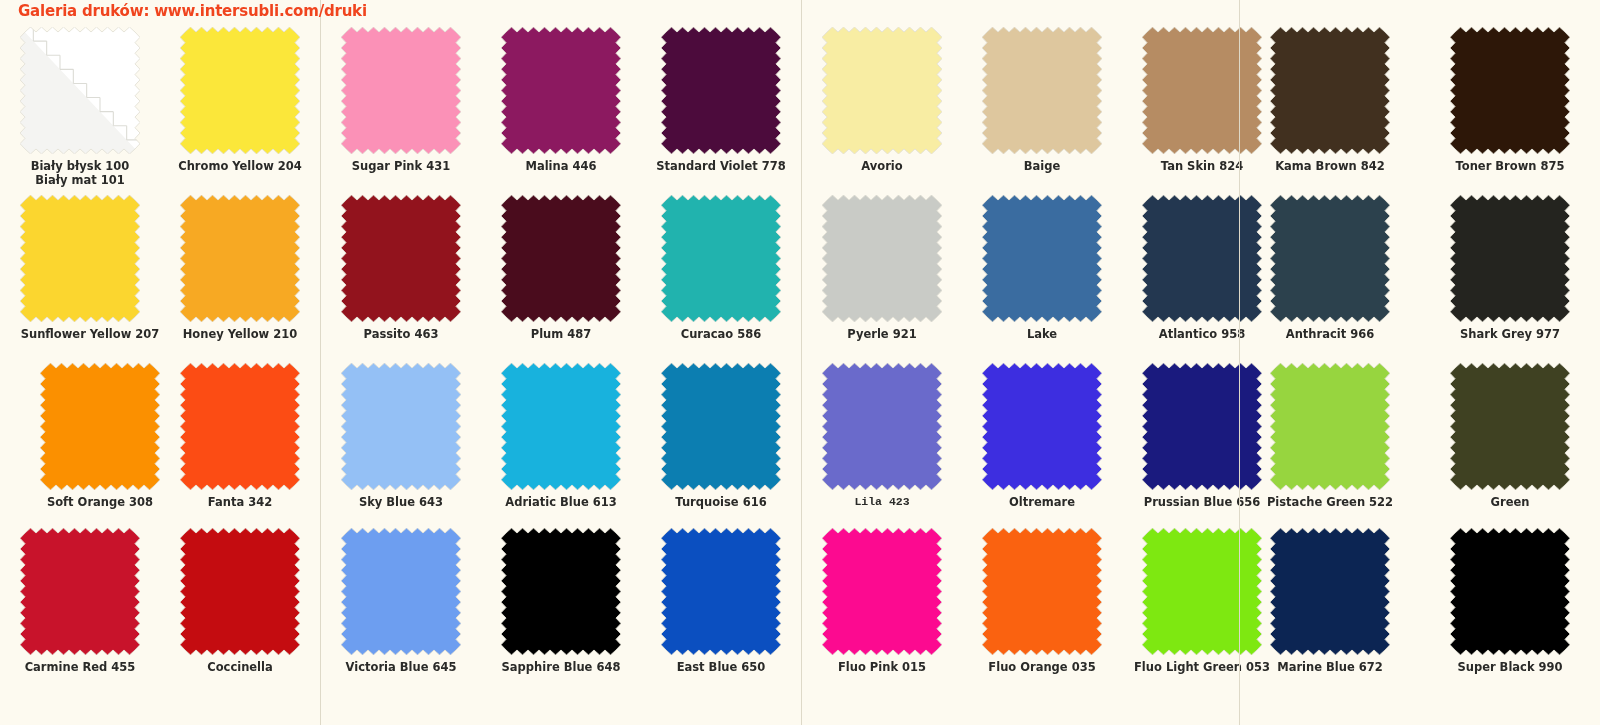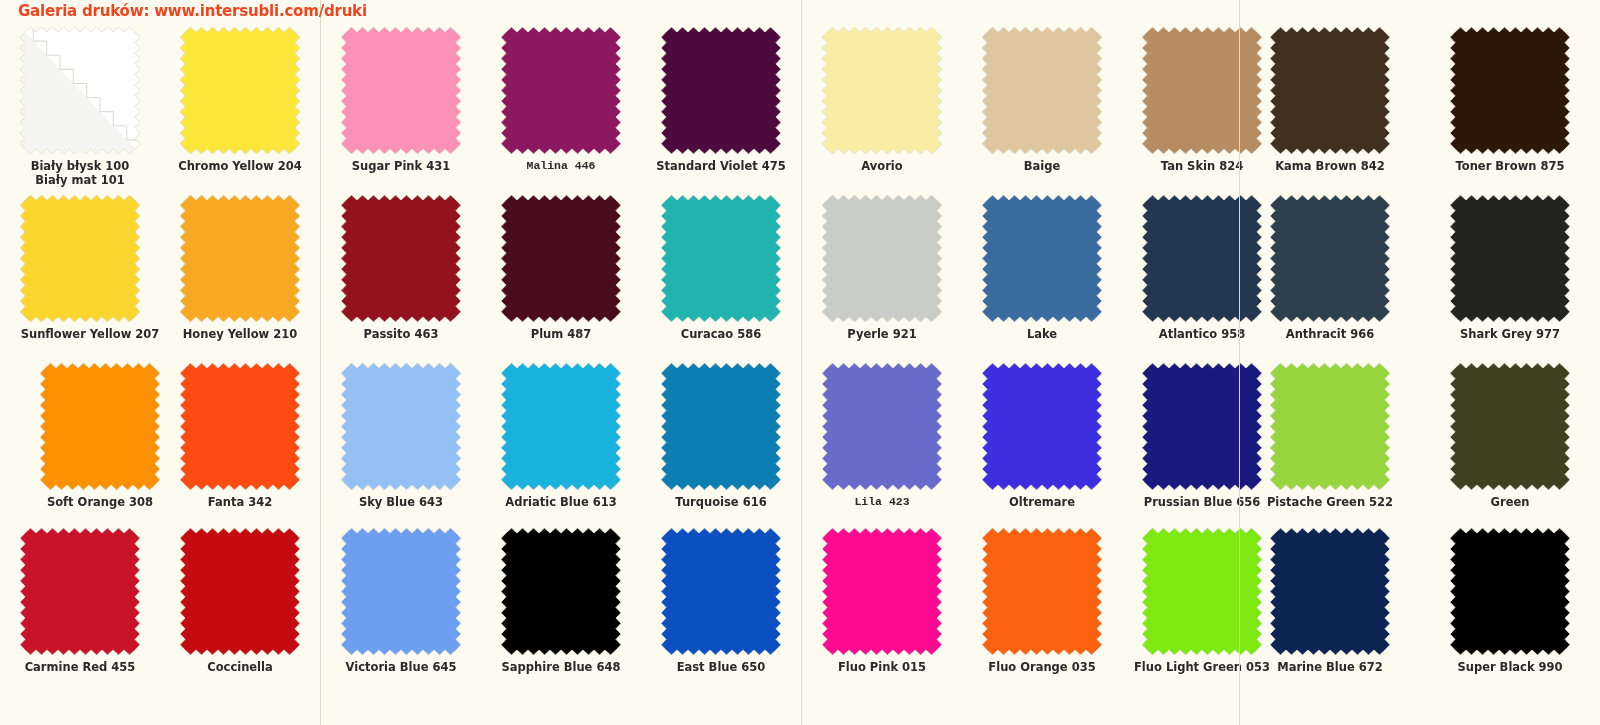--- a/index.html
+++ b/index.html
@@ -257,37 +257,37 @@
                 <clipPath id="clip-9">
                   <polygon points="5.00,5.00 10.50,0.00 16.00,5.00 21.50,0.00 27.00,5.00 32.50,0.00 38.00,5.00 43.50,0.00 49.00,5.00 54.50,0.00 60.00,5.00 65.50,0.00 71.00,5.00 76.50,0.00 82.00,5.00 87.50,0.00 93.00,5.00 98.50,0.00 104.00,5.00 109.50,0.00 115.00,5.00 120.00,10.32 115.00,15.64 120.00,20.95 115.00,26.27 120.00,31.59 115.00,36.91 120.00,42.23 115.00,47.55 120.00,52.86 115.00,58.18 120.00,63.50 115.00,68.82 120.00,74.14 115.00,79.45 120.00,84.77 115.00,90.09 120.00,95.41 115.00,100.73 120.00,106.05 115.00,111.36 120.00,116.68 115.00,122.00 109.50,127.00 104.00,122.00 98.50,127.00 93.00,122.00 87.50,127.00 82.00,122.00 76.50,127.00 71.00,122.00 65.50,127.00 60.00,122.00 54.50,127.00 49.00,122.00 43.50,127.00 38.00,122.00 32.50,127.00 27.00,122.00 21.50,127.00 16.00,122.00 10.50,127.00 5.00,122.00 0.00,116.68 5.00,111.36 0.00,106.05 5.00,100.73 0.00,95.41 5.00,90.09 0.00,84.77 5.00,79.45 0.00,74.14 5.00,68.82 0.00,63.50 5.00,58.18 0.00,52.86 5.00,47.55 0.00,42.23 5.00,36.91 0.00,31.59 5.00,26.27 0.00,20.95 5.00,15.64 0.00,10.32"></polygon>
                 </clipPath>
               </defs>
               <g clip-path="url(#clip-9)">
                 <rect x="0" y="0" width="120" height="127" fill="#8c1960"></rect>
               </g>
               <polygon points="5.00,5.00 10.50,0.00 16.00,5.00 21.50,0.00 27.00,5.00 32.50,0.00 38.00,5.00 43.50,0.00 49.00,5.00 54.50,0.00 60.00,5.00 65.50,0.00 71.00,5.00 76.50,0.00 82.00,5.00 87.50,0.00 93.00,5.00 98.50,0.00 104.00,5.00 109.50,0.00 115.00,5.00 120.00,10.32 115.00,15.64 120.00,20.95 115.00,26.27 120.00,31.59 115.00,36.91 120.00,42.23 115.00,47.55 120.00,52.86 115.00,58.18 120.00,63.50 115.00,68.82 120.00,74.14 115.00,79.45 120.00,84.77 115.00,90.09 120.00,95.41 115.00,100.73 120.00,106.05 115.00,111.36 120.00,116.68 115.00,122.00 109.50,127.00 104.00,122.00 98.50,127.00 93.00,122.00 87.50,127.00 82.00,122.00 76.50,127.00 71.00,122.00 65.50,127.00 60.00,122.00 54.50,127.00 49.00,122.00 43.50,127.00 38.00,122.00 32.50,127.00 27.00,122.00 21.50,127.00 16.00,122.00 10.50,127.00 5.00,122.00 0.00,116.68 5.00,111.36 0.00,106.05 5.00,100.73 0.00,95.41 5.00,90.09 0.00,84.77 5.00,79.45 0.00,74.14 5.00,68.82 0.00,63.50 5.00,58.18 0.00,52.86 5.00,47.55 0.00,42.23 5.00,36.91 0.00,31.59 5.00,26.27 0.00,20.95 5.00,15.64 0.00,10.32" fill="none" stroke="#e3e1d6" stroke-width="0.9"></polygon>
             </svg>
           </div>
-          <div class="label" style="color: rgb(42, 42, 40); font-family: Liberation Mono, monospace;">Malina 446</div>
+          <div class="label" style="color: rgb(42, 42, 40);">Malina 446</div>
         </div>
         <div class="cell" style="left: 320px; width: 160px; top: 27px;">
           <div class="swatch-wrap">
             <svg width="120" height="127" viewBox="0 0 120 127" class="swatch">
               <defs>
                 <clipPath id="clip-10">
                   <polygon points="5.00,5.00 10.50,0.00 16.00,5.00 21.50,0.00 27.00,5.00 32.50,0.00 38.00,5.00 43.50,0.00 49.00,5.00 54.50,0.00 60.00,5.00 65.50,0.00 71.00,5.00 76.50,0.00 82.00,5.00 87.50,0.00 93.00,5.00 98.50,0.00 104.00,5.00 109.50,0.00 115.00,5.00 120.00,10.32 115.00,15.64 120.00,20.95 115.00,26.27 120.00,31.59 115.00,36.91 120.00,42.23 115.00,47.55 120.00,52.86 115.00,58.18 120.00,63.50 115.00,68.82 120.00,74.14 115.00,79.45 120.00,84.77 115.00,90.09 120.00,95.41 115.00,100.73 120.00,106.05 115.00,111.36 120.00,116.68 115.00,122.00 109.50,127.00 104.00,122.00 98.50,127.00 93.00,122.00 87.50,127.00 82.00,122.00 76.50,127.00 71.00,122.00 65.50,127.00 60.00,122.00 54.50,127.00 49.00,122.00 43.50,127.00 38.00,122.00 32.50,127.00 27.00,122.00 21.50,127.00 16.00,122.00 10.50,127.00 5.00,122.00 0.00,116.68 5.00,111.36 0.00,106.05 5.00,100.73 0.00,95.41 5.00,90.09 0.00,84.77 5.00,79.45 0.00,74.14 5.00,68.82 0.00,63.50 5.00,58.18 0.00,52.86 5.00,47.55 0.00,42.23 5.00,36.91 0.00,31.59 5.00,26.27 0.00,20.95 5.00,15.64 0.00,10.32"></polygon>
                 </clipPath>
               </defs>
               <g clip-path="url(#clip-10)">
                 <rect x="0" y="0" width="120" height="127" fill="#4c0b3c"></rect>
               </g>
               <polygon points="5.00,5.00 10.50,0.00 16.00,5.00 21.50,0.00 27.00,5.00 32.50,0.00 38.00,5.00 43.50,0.00 49.00,5.00 54.50,0.00 60.00,5.00 65.50,0.00 71.00,5.00 76.50,0.00 82.00,5.00 87.50,0.00 93.00,5.00 98.50,0.00 104.00,5.00 109.50,0.00 115.00,5.00 120.00,10.32 115.00,15.64 120.00,20.95 115.00,26.27 120.00,31.59 115.00,36.91 120.00,42.23 115.00,47.55 120.00,52.86 115.00,58.18 120.00,63.50 115.00,68.82 120.00,74.14 115.00,79.45 120.00,84.77 115.00,90.09 120.00,95.41 115.00,100.73 120.00,106.05 115.00,111.36 120.00,116.68 115.00,122.00 109.50,127.00 104.00,122.00 98.50,127.00 93.00,122.00 87.50,127.00 82.00,122.00 76.50,127.00 71.00,122.00 65.50,127.00 60.00,122.00 54.50,127.00 49.00,122.00 43.50,127.00 38.00,122.00 32.50,127.00 27.00,122.00 21.50,127.00 16.00,122.00 10.50,127.00 5.00,122.00 0.00,116.68 5.00,111.36 0.00,106.05 5.00,100.73 0.00,95.41 5.00,90.09 0.00,84.77 5.00,79.45 0.00,74.14 5.00,68.82 0.00,63.50 5.00,58.18 0.00,52.86 5.00,47.55 0.00,42.23 5.00,36.91 0.00,31.59 5.00,26.27 0.00,20.95 5.00,15.64 0.00,10.32" fill="none" stroke="#e3e1d6" stroke-width="0.9"></polygon>
             </svg>
           </div>
-          <div class="label" style="color: rgb(42, 42, 40);">Standard Violet 475</div>
+          <div class="label" style="color: rgb(42, 42, 40);">Standard Violet 778</div>
         </div>
         <div class="cell" style="left: 0px; width: 160px; top: 195px;">
           <div class="swatch-wrap">
             <svg width="120" height="127" viewBox="0 0 120 127" class="swatch">
               <defs>
                 <clipPath id="clip-11">
                   <polygon points="5.00,5.00 10.50,0.00 16.00,5.00 21.50,0.00 27.00,5.00 32.50,0.00 38.00,5.00 43.50,0.00 49.00,5.00 54.50,0.00 60.00,5.00 65.50,0.00 71.00,5.00 76.50,0.00 82.00,5.00 87.50,0.00 93.00,5.00 98.50,0.00 104.00,5.00 109.50,0.00 115.00,5.00 120.00,10.32 115.00,15.64 120.00,20.95 115.00,26.27 120.00,31.59 115.00,36.91 120.00,42.23 115.00,47.55 120.00,52.86 115.00,58.18 120.00,63.50 115.00,68.82 120.00,74.14 115.00,79.45 120.00,84.77 115.00,90.09 120.00,95.41 115.00,100.73 120.00,106.05 115.00,111.36 120.00,116.68 115.00,122.00 109.50,127.00 104.00,122.00 98.50,127.00 93.00,122.00 87.50,127.00 82.00,122.00 76.50,127.00 71.00,122.00 65.50,127.00 60.00,122.00 54.50,127.00 49.00,122.00 43.50,127.00 38.00,122.00 32.50,127.00 27.00,122.00 21.50,127.00 16.00,122.00 10.50,127.00 5.00,122.00 0.00,116.68 5.00,111.36 0.00,106.05 5.00,100.73 0.00,95.41 5.00,90.09 0.00,84.77 5.00,79.45 0.00,74.14 5.00,68.82 0.00,63.50 5.00,58.18 0.00,52.86 5.00,47.55 0.00,42.23 5.00,36.91 0.00,31.59 5.00,26.27 0.00,20.95 5.00,15.64 0.00,10.32"></polygon>
                 </clipPath>
               </defs>
               <g clip-path="url(#clip-11)">

